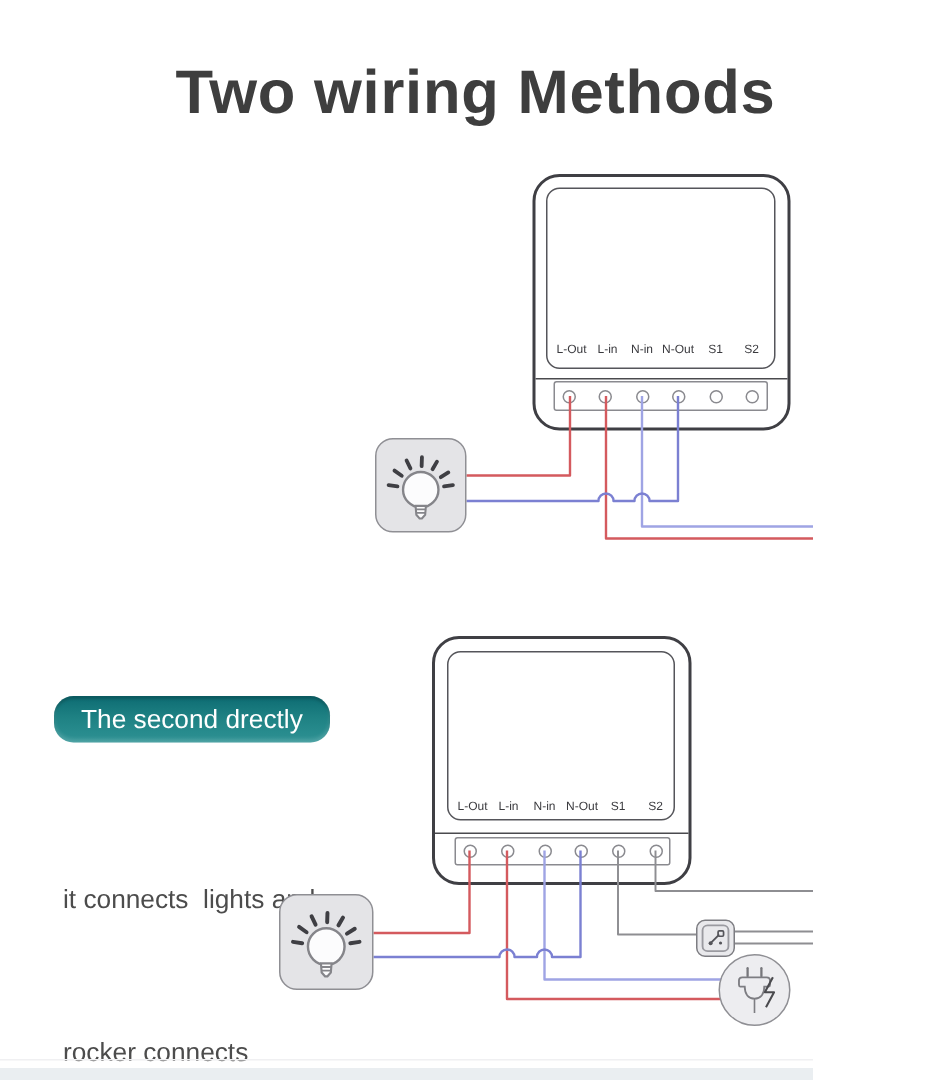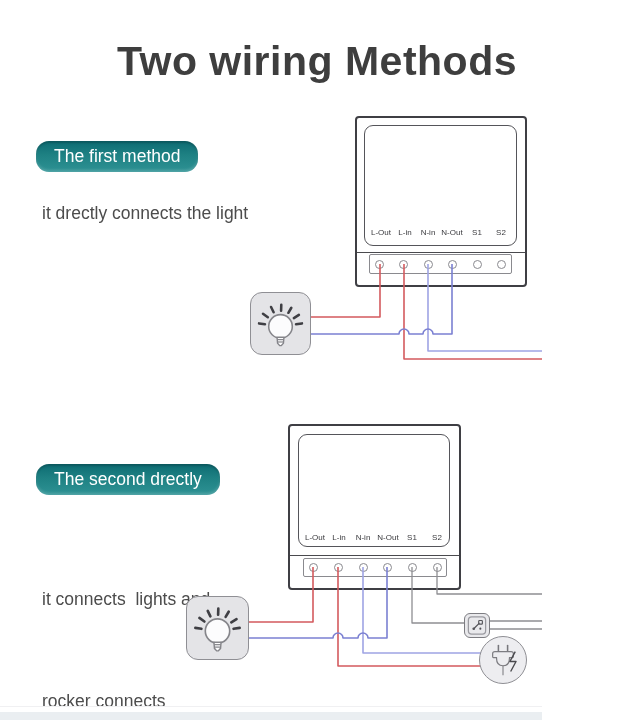--- a/index.html
+++ b/index.html
@@ -6,21 +6,21 @@
   #canvas{position:relative;width:542px;height:720px;background:#ffffff;overflow:hidden;
           font-family:"Liberation Sans",sans-serif;}
   .abs{position:absolute;}
   .page-title{left:0;top:38px;width:634px;text-align:center;font-size:41px;font-weight:700;
               color:#3e3e3e;letter-spacing:.5px;}
   .badge{height:31px;line-height:31px;padding:0 18px;border-radius:13px;color:#ffffff;
          font-size:17.5px;background:linear-gradient(180deg,#0d6b72 0%,#1e8183 45%,#2e9294 100%);
          box-shadow:inset 0 -2px 3px rgba(255,255,255,.18), inset 0 2px 2px rgba(0,0,0,.18);
          z-index:2;white-space:pre;}
   .desc{font-size:17.5px;color:#4c4c4c;line-height:34px;white-space:pre-wrap;}
-  .device{background:#ffffff;border:2px solid #3f3f44;border-radius:4px;box-sizing:border-box;z-index:3;padding-left:40px;}
+  .device{background:#ffffff;border:2px solid #3f3f44;border-radius:18px;box-sizing:border-box;z-index:3;padding-left:40px;}
   .device-inner{position:absolute;border:1.5px solid #55555a;border-radius:9px;box-sizing:border-box;}
   .device-divider{position:absolute;left:0;width:100%;border-top:1.5px solid #4a4a4e;}
   .term-strip{position:absolute;border:1px solid #8a8a8f;border-radius:2px;box-sizing:border-box;}
   .term{position:absolute;width:9px;height:9px;border:1.2px solid #8a8a8f;border-radius:50%;
         box-sizing:border-box;background:transparent;}
   .tlabel{position:absolute;transform:translateX(-50%);font-size:8px;color:#3a3a3e;white-space:nowrap;}
   .icon-box{background:#e4e4e7;border:1.5px solid #8f8f94;border-radius:12px;box-sizing:border-box;z-index:6;}
   .icon-circle{background:#ededf0;border:1.5px solid #8f8f94;border-radius:50%;box-sizing:border-box;z-index:6;}
   .icon-switch{background:#e9e9ec;border:1.5px solid #7d7d82;border-radius:6px;box-sizing:border-box;z-index:6;}
   .icon-box svg,.icon-circle svg,.icon-switch svg{display:block;width:100%;height:100%;}
@@ -28,22 +28,20 @@
   .footer-line{left:0;top:706px;width:634px;height:1px;background:#f0f0f2;}
   .footer-band{left:0;top:712px;width:634px;height:8px;background:#eaeef1;}
 </style>
 </head>
 <body>
 
 <div id="canvas">
 
   <div class="abs page-title">Two wiring Methods</div>
 
-  <div class="abs badge" style="left:36px;top:141px;">The first method</div>
-  <div class="abs desc" style="left:42px;top:196px;">it drectly connects the light</div>
 
   <div class="abs badge" style="left:36px;top:464px;">The second drectly</div>
   <div class="abs desc" style="left:42px;top:514px;">
     <div>it connects  lights and</div>
     <div>rocker connects</div>
   </div>
 
   <div class="abs device" style="left:355px;top:116px;width:172px;height:171px;">
     <div class="device-inner" style="left:7px;top:7px;width:153px;height:121px;"></div>
     <span class="tlabel" style="left:24px;top:110px;">L-Out</span>

